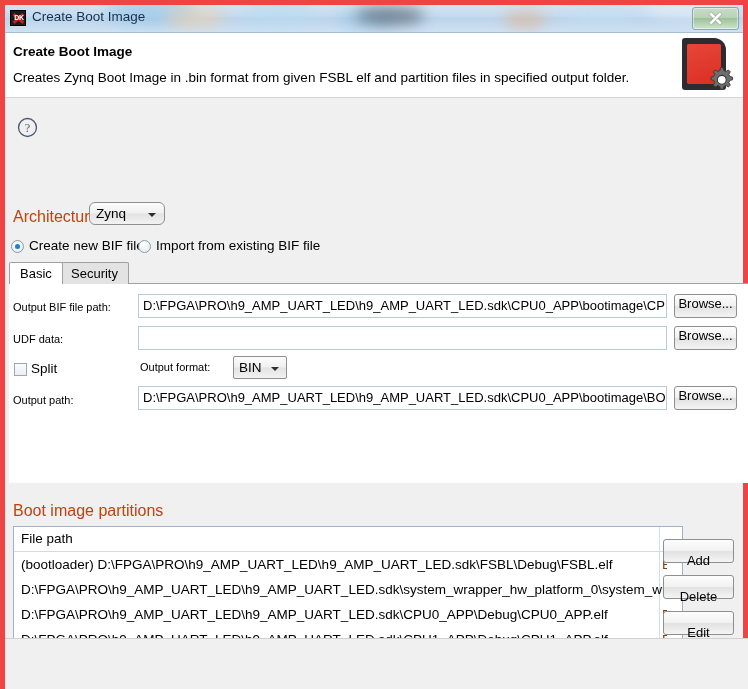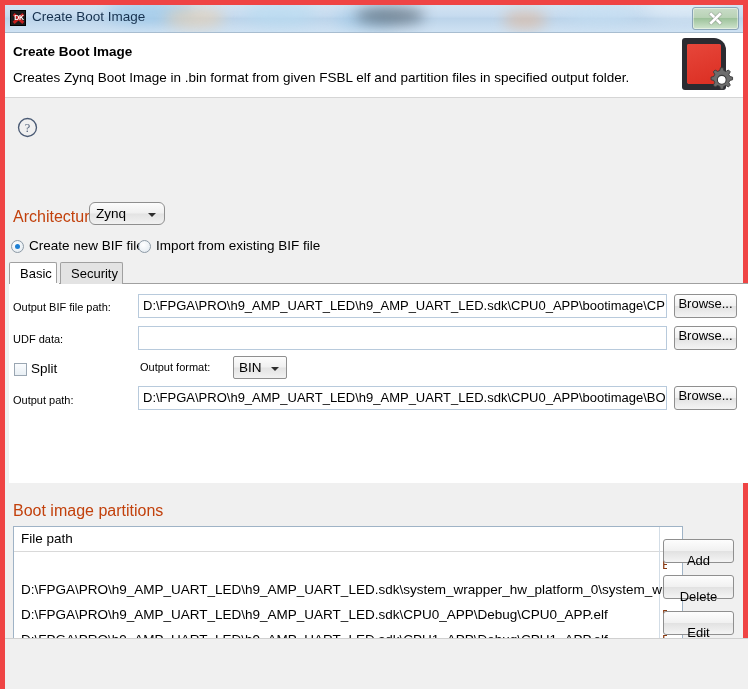--- a/index.html
+++ b/index.html
@@ -231,21 +231,21 @@
     position: absolute;
     left: 4px; top: 164px;
     width: 740px; height: 22px;
   }
   .tab {
     position: absolute;
     top: 0;
     height: 22px;
     box-sizing: border-box;
     font-size: 13px;
-    padding: 3px 4px 0 10px;
+    padding: 3px 10px 0 10px;
     border: 1px solid #a0a0a0;
     border-bottom: none;
     border-radius: 2px 2px 0 0;
     cursor: pointer;
     white-space: nowrap;
   }
   .tab.active {
     left: 0;
     background: #ffffff;
     border-color: #a0a0a0;
@@ -516,20 +516,21 @@
 
     <div class="lbl" id="partitions-label">Boot image partitions</div>
 
     <div id="listbox">
       <div id="list-header">
         <span class="hcell">File path</span>
       </div>
       <div id="list-col-divider"></div>
 
       <div class="list-row" style="top:26px;">
+        <span class="rtext">(bootloader) D:\FPGA\PRO\h9_AMP_UART_LED\h9_AMP_UART_LED.sdk\FSBL\Debug\FSBL.elf</span>
         <span class="rclip">E</span>
       </div>
       <div class="list-row" style="top:51px;">
         <span class="rtext">D:\FPGA\PRO\h9_AMP_UART_LED\h9_AMP_UART_LED.sdk\system_wrapper_hw_platform_0\system_wrapper.bit</span>
         <span class="rclip">E</span>
       </div>
       <div class="list-row" style="top:76px;">
         <span class="rtext">D:\FPGA\PRO\h9_AMP_UART_LED\h9_AMP_UART_LED.sdk\CPU0_APP\Debug\CPU0_APP.elf</span>
         <span class="rclip">E</span>
       </div>

